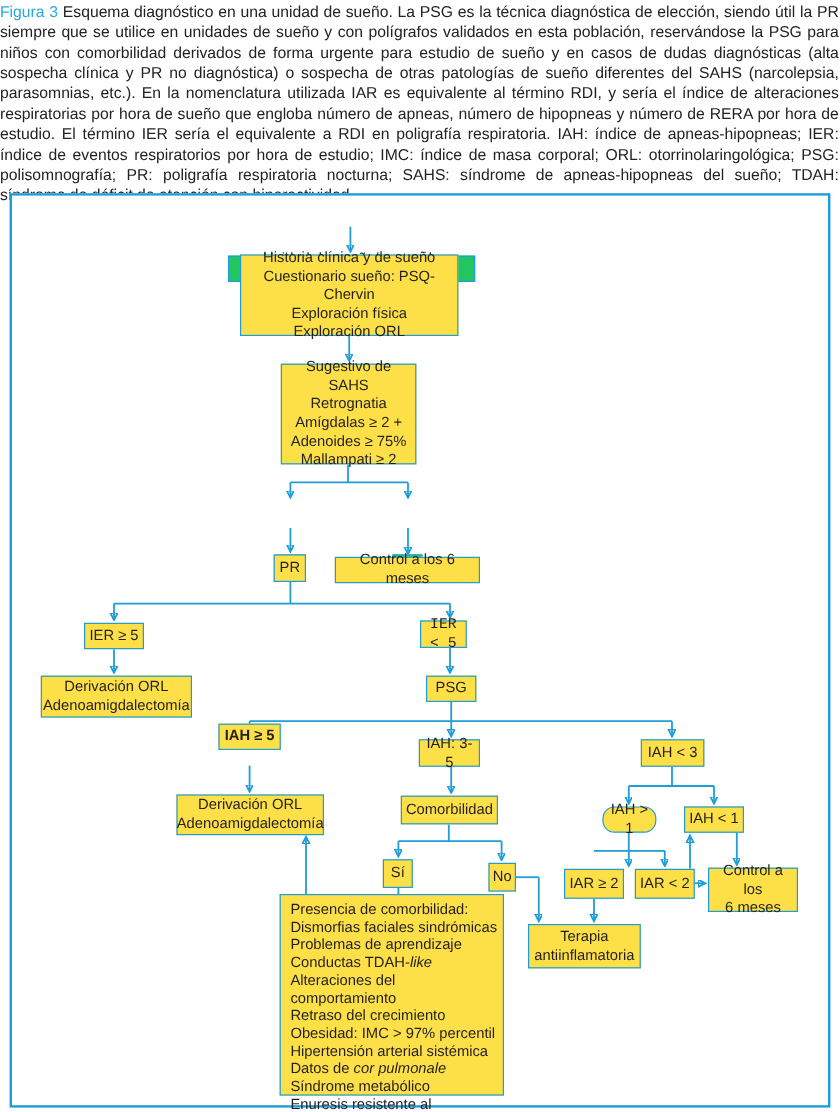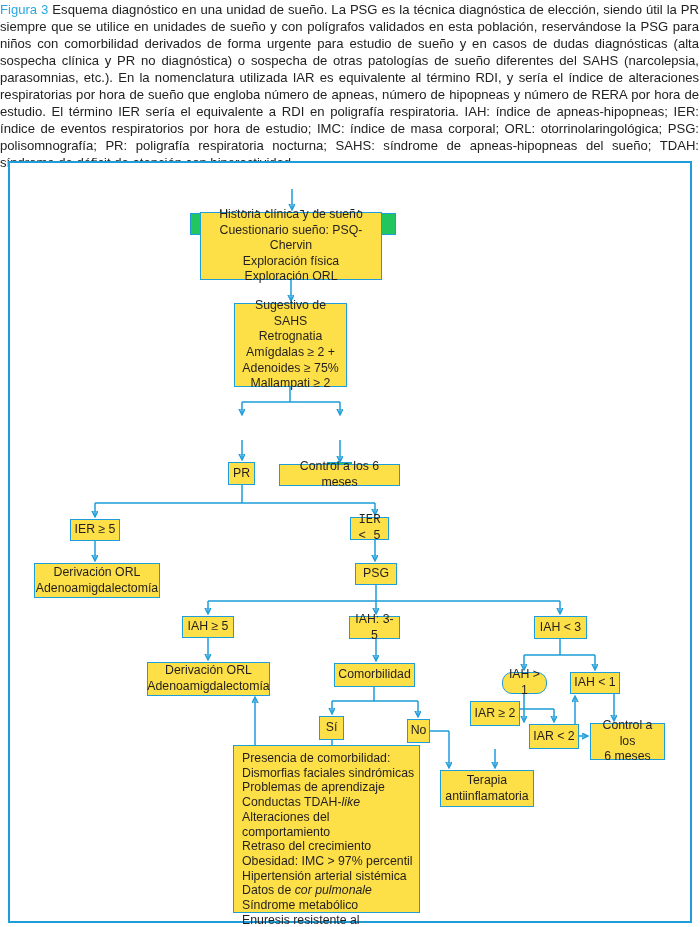--- a/index.html
+++ b/index.html
@@ -34,30 +34,30 @@
   #n-historia    {left:190px;top:49px; width:182px;height:68px;}
   #n-sugestivo   {left:224px;top:140px;width:113px;height:84px;}
   #n-si1         {left:219px;top:254px;width:26px; height:23px;}
   #n-no1         {left:317px;top:254px;width:25px; height:23px;}
   #n-pr          {left:218px;top:299px;width:27px; height:23px;}
   #n-control1    {left:269px;top:301px;width:121px;height:22px;}
   #n-ier-ge5     {left:60px; top:356px;width:50px; height:22px;}
   #n-ier-lt5     {left:340px;top:354px;width:39px; height:23px;font-family:Liberation Mono, monospace;}
   #n-derivacion1 {left:24px; top:400px;width:126px;height:35px;}
   #n-psg         {left:345px;top:400px;width:42px; height:22px;}
-  #n-iah-ge5     {left:172px;top:453px;width:52px; height:22px;}
+  #n-iah-ge5     {left:172px;top:440px;width:52px; height:22px;font-weight:bold;}
   #n-iah-3-5     {left:339px;top:453px;width:51px; height:23px;}
   #n-iah-lt3     {left:524px;top:453px;width:53px; height:23px;}
   #n-derivacion2 {left:137px;top:499px;width:123px;height:34px;}
   #n-comorbilidad{left:324px;top:500px;width:81px; height:24px;}
   #n-iah-gt1     {left:492px;top:509px;width:45px; height:22px;border-radius:10px;}
   #n-iah-lt1     {left:560px;top:509px;width:50px; height:22px;}
   #n-si2         {left:309px;top:553px;width:25px; height:24px;}
   #n-no2         {left:397px;top:556px;width:23px; height:24px;}
-  #n-iar-ge2     {left:460px;top:538px;width:50px; height:25px;}
+  #n-iar-ge2     {left:460px;top:561px;width:50px; height:25px;}
   #n-iar-lt2     {left:519px;top:561px;width:50px; height:25px;}
   #n-control2    {left:580px;top:560px;width:75px; height:37px;}
   #n-terapia     {left:430px;top:607px;width:94px; height:37px;}
 
   #n-comorbidity-list{
     left:223px;top:582px;width:187px;height:168px;
     display:block;text-align:left;padding:5px 0 0 8px;
     line-height:14.7px;white-space:normal;
   }
   #n-comorbidity-list div{margin:0;}

